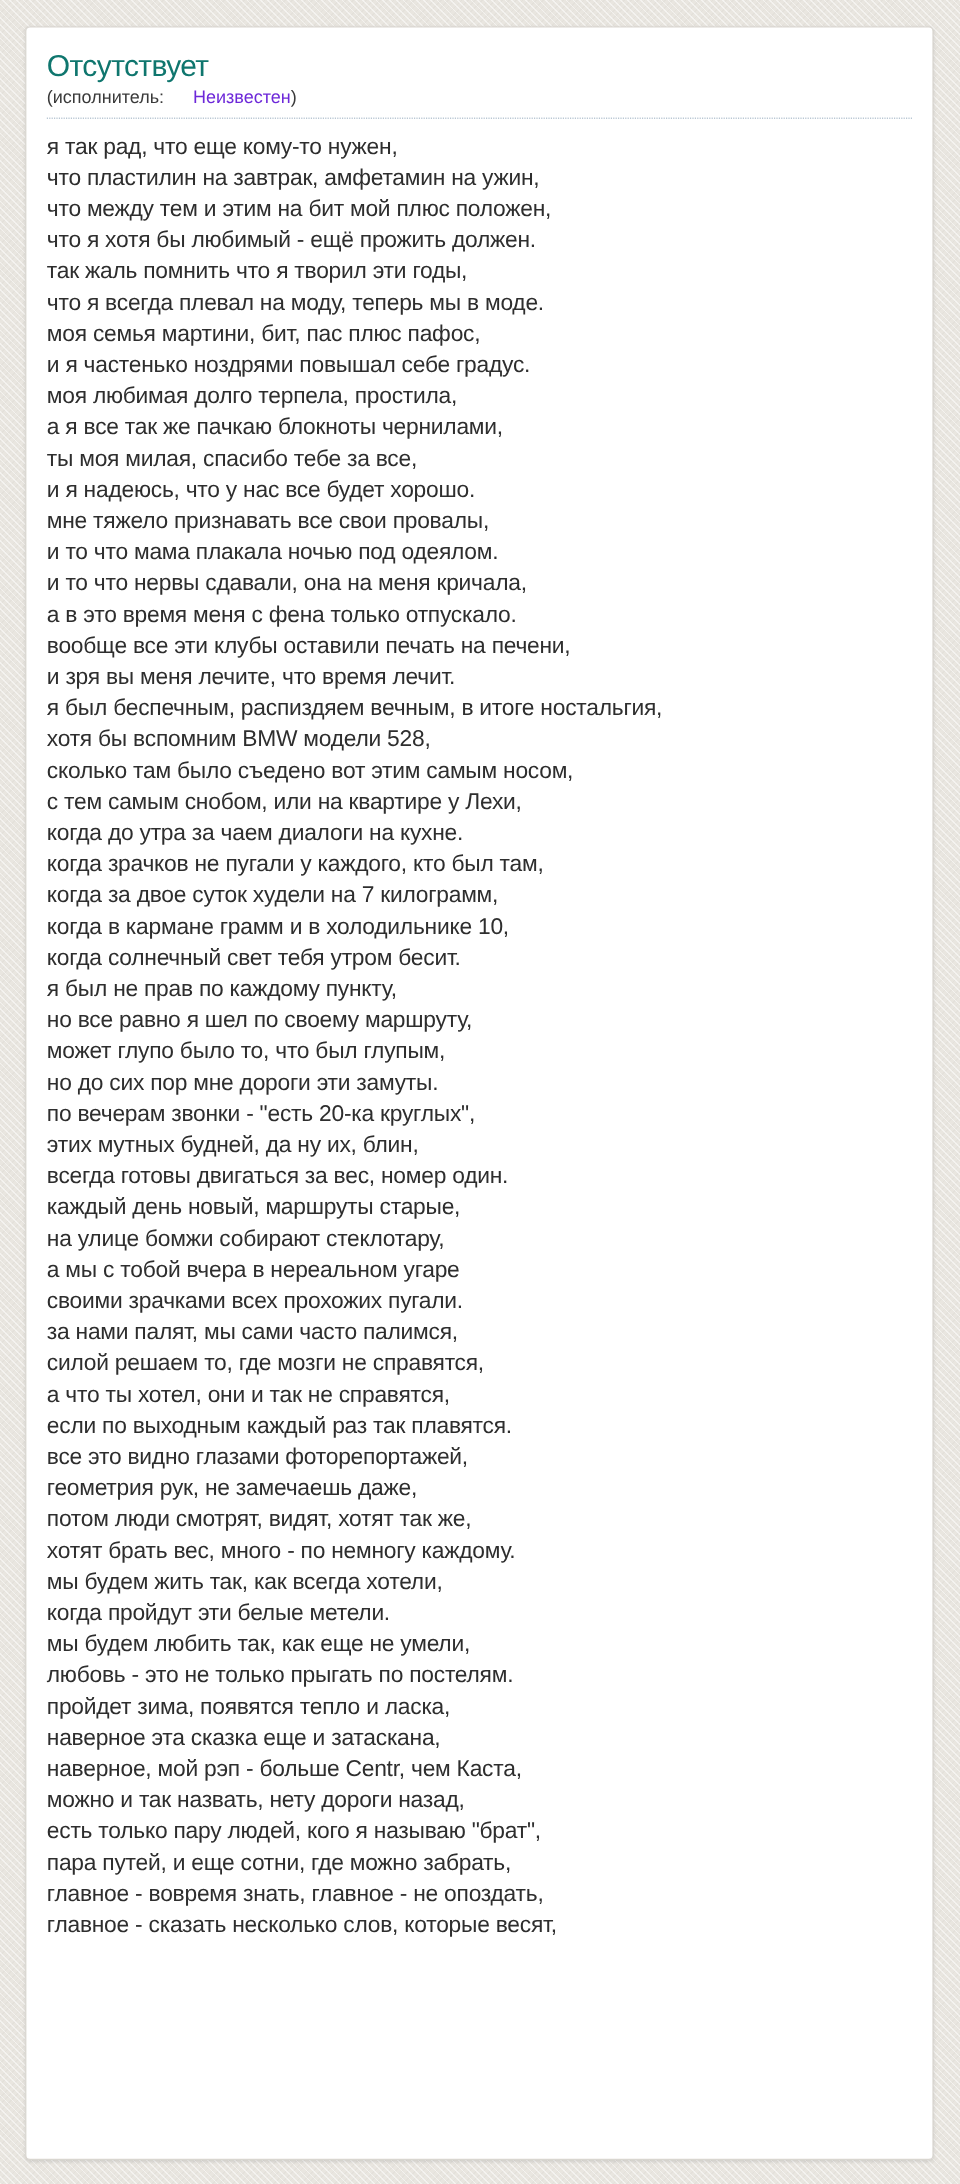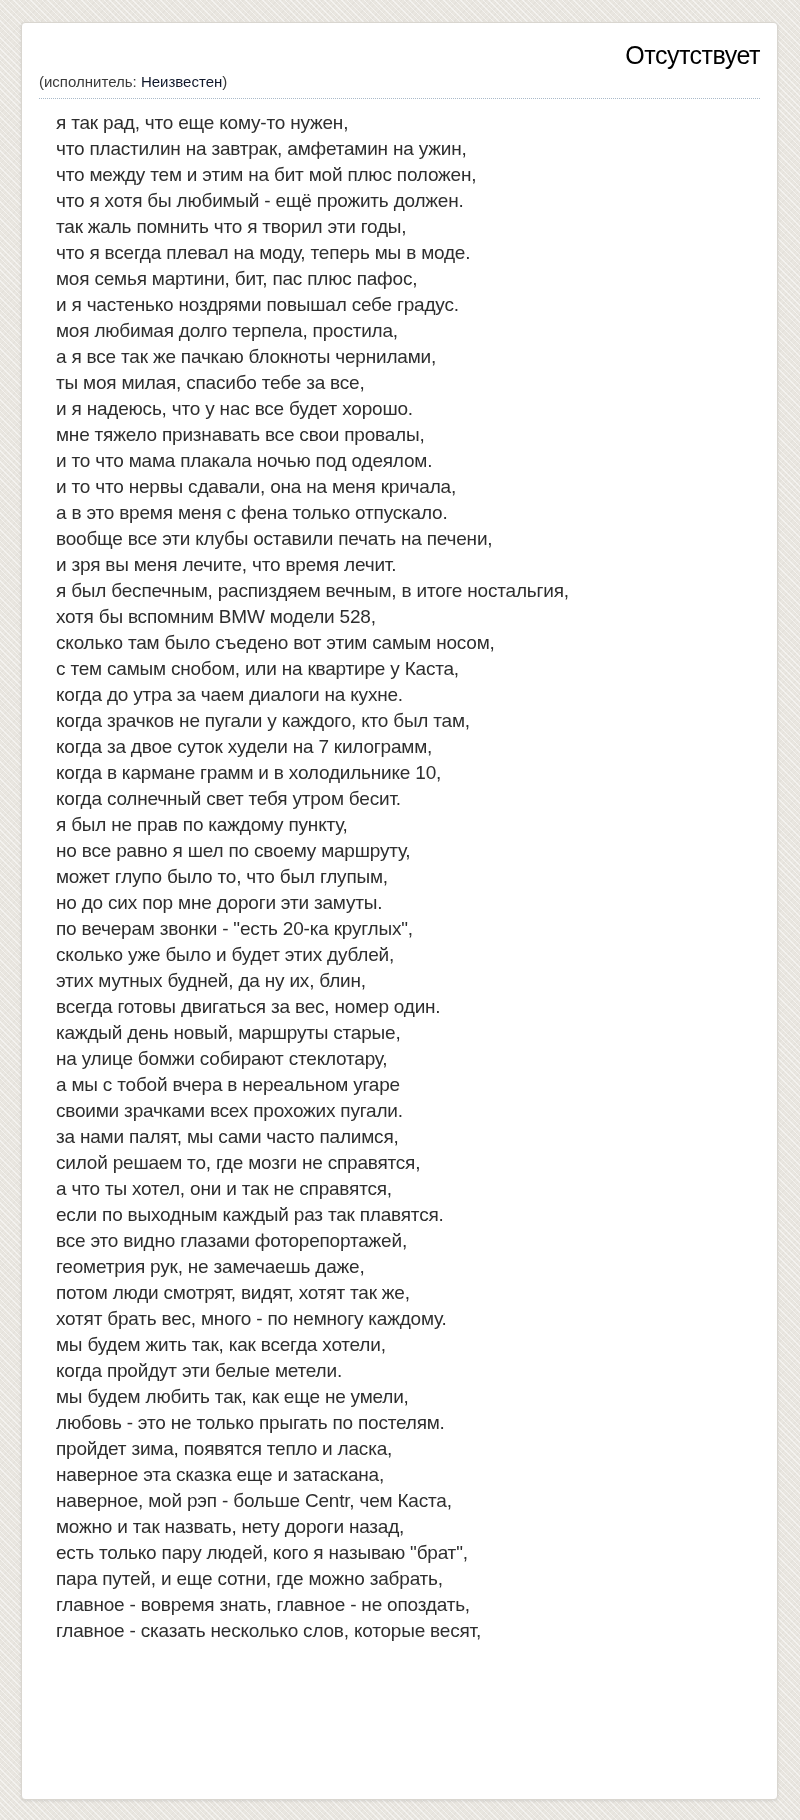--- a/index.html
+++ b/index.html
@@ -29,43 +29,42 @@
     border-radius: 4px;
     box-shadow: 0 1px 3px rgba(0,0,0,0.10);
     padding: 18px 17px 0 17px;
   }
   .song-title {
     margin: 0;
     font-size: 25px;
     line-height: 28px;
     font-weight: 400;
     letter-spacing: -0.5px;
-    color: #000000;
-    text-align: right;
+    color: #0f766e;
   }
   .artist-line {
     margin-top: 2px;
     font-size: 15px;
     line-height: 22px;
     color: #3a3a3a;
     padding-bottom: 5px;
     border-bottom: 1px dotted #a9bac9;
   }
   .artist-link {
-    color: #0f172a;
+    color: #6d28d9;
     text-decoration: none;
     cursor: pointer;
+    margin-left: 20px;
   }
   .lyrics {
     margin-top: 11px;
     font-size: 19px;
     line-height: 26px;
     letter-spacing: -0.2px;
     color: #2e2e2e;
-    margin-left: 17px;
   }
   .lyric-line {
     white-space: nowrap;
   }
 </style>
 </head>
 <body>
 
 <div class="card">
   <h1 class="song-title">Отсутствует</h1>
@@ -89,32 +88,31 @@
       <div class="lyric-line">и я надеюсь, что у нас все будет хорошо.</div>
       <div class="lyric-line">мне тяжело признавать все свои провалы,</div>
       <div class="lyric-line">и то что мама плакала ночью под одеялом.</div>
       <div class="lyric-line">и то что нервы сдавали, она на меня кричала,</div>
       <div class="lyric-line">а в это время меня с фена только отпускало.</div>
       <div class="lyric-line">вообще все эти клубы оставили печать на печени,</div>
       <div class="lyric-line">и зря вы меня лечите, что время лечит.</div>
       <div class="lyric-line">я был беспечным, распиздяем вечным, в итоге ностальгия,</div>
       <div class="lyric-line">хотя бы вспомним BMW модели 528,</div>
       <div class="lyric-line">сколько там было съедено вот этим самым носом,</div>
-      <div class="lyric-line">с тем самым снобом, или на квартире у Каста,</div>
+      <div class="lyric-line">с тем самым снобом, или на квартире у Лехи,</div>
       <div class="lyric-line">когда до утра за чаем диалоги на кухне.</div>
       <div class="lyric-line">когда зрачков не пугали у каждого, кто был там,</div>
       <div class="lyric-line">когда за двое суток худели на 7 килограмм,</div>
       <div class="lyric-line">когда в кармане грамм и в холодильнике 10,</div>
       <div class="lyric-line">когда солнечный свет тебя утром бесит.</div>
       <div class="lyric-line">я был не прав по каждому пункту,</div>
       <div class="lyric-line">но все равно я шел по своему маршруту,</div>
       <div class="lyric-line">может глупо было то, что был глупым,</div>
       <div class="lyric-line">но до сих пор мне дороги эти замуты.</div>
       <div class="lyric-line">по вечерам звонки - "есть 20-ка круглых",</div>
-      <div class="lyric-line">сколько уже было и будет этих дублей,</div>
       <div class="lyric-line">этих мутных будней, да ну их, блин,</div>
       <div class="lyric-line">всегда готовы двигаться за вес, номер один.</div>
       <div class="lyric-line">каждый день новый, маршруты старые,</div>
       <div class="lyric-line">на улице бомжи собирают стеклотару,</div>
       <div class="lyric-line">а мы с тобой вчера в нереальном угаре</div>
       <div class="lyric-line">своими зрачками всех прохожих пугали.</div>
       <div class="lyric-line">за нами палят, мы сами часто палимся,</div>
       <div class="lyric-line">силой решаем то, где мозги не справятся,</div>
       <div class="lyric-line">а что ты хотел, они и так не справятся,</div>
       <div class="lyric-line">если по выходным каждый раз так плавятся.</div>

